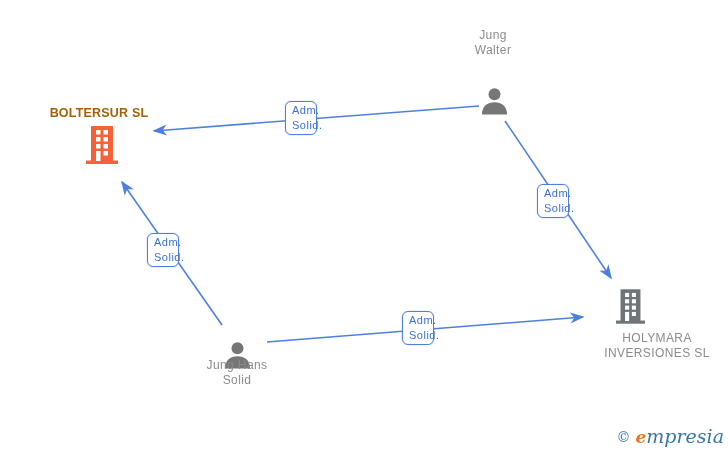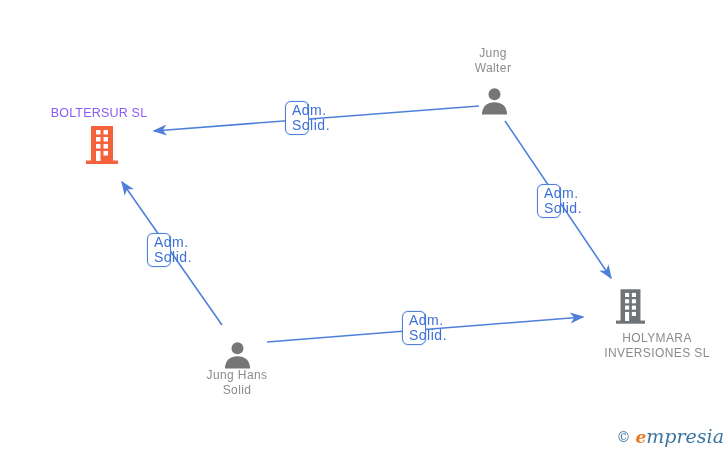--- a/index.html
+++ b/index.html
@@ -6,45 +6,45 @@
   .canvas{
     position:relative;
     width:728px;height:450px;
     background:#ffffff;
     overflow:hidden;
     font-family:"Liberation Sans","DejaVu Sans",sans-serif;
   }
   svg.edges{position:absolute;left:0;top:0;width:728px;height:450px;}
   .edge-label{
     position:absolute;
-    width:24px;height:34px;
+    width:32px;height:34px;
     background:#ffffff;
     border:1.5px solid #4e80db;
     border-radius:6px;
     box-sizing:border-box;
     padding:1px 0 0 6px;
     color:#3c70d6;
-    font-size:14px;
+    font-size:11px;
     line-height:15px;
     letter-spacing:0.5px;
     box-shadow:0 0 2px rgba(78,128,219,0.35);
   }
   .edge-label span{display:block;}
   .node-label{
     position:absolute;
     text-align:center;
     color:#8b8b8b;
     font-size:12px;
     line-height:15px;
     letter-spacing:0.4px;
   }
   .node-label span{display:block;}
   .node-label.focus{
-    color:#8b5cf6;
-    font-weight:normal;
+    color:#a16207;
+    font-weight:bold;
     font-size:12.5px;
     letter-spacing:0.2px;
   }
   .node-icon{position:absolute;}
   .logo{
     position:absolute;
     right:4px;bottom:3px;
     font-family:"DejaVu Serif","Liberation Serif",serif;
     font-style:italic;
     white-space:nowrap;
@@ -80,21 +80,21 @@
   </div>
   <div class="edge-label" style="left:147px;top:233px;">
     <span>Adm.</span>
     <span>Solid.</span>
   </div>
   <div class="edge-label" style="left:402px;top:311px;">
     <span>Adm.</span>
     <span>Solid.</span>
   </div>
 
-  <div class="node-label" style="left:433px;top:46px;width:120px;">
+  <div class="node-label" style="left:433px;top:28px;width:120px;">
     <span>Jung</span>
     <span>Walter</span>
   </div>
   <div class="node-icon" style="left:480px;top:87px;">
     <svg width="29" height="28" viewBox="0 0 30 28">
       <circle cx="15" cy="7" r="6.2" fill="#767676"></circle>
       <path d="M2,28 C2,19.5 7.5,15.3 15,15.3 C22.5,15.3 28,19.5 28,28 Z" fill="#767676"></path>
     </svg>
   </div>
 
@@ -134,21 +134,21 @@
     <span>HOLYMARA</span>
     <span>INVERSIONES SL</span>
   </div>
 
   <div class="node-icon" style="left:223px;top:341px;">
     <svg width="29" height="28" viewBox="0 0 30 28">
       <circle cx="15" cy="7" r="6.2" fill="#767676"></circle>
       <path d="M2,28 C2,19.5 7.5,15.3 15,15.3 C22.5,15.3 28,19.5 28,28 Z" fill="#767676"></path>
     </svg>
   </div>
-  <div class="node-label" style="left:177px;top:368px;width:120px;">
+  <div class="node-label" style="left:177px;top:358px;width:120px;">
     <span>Jung Hans</span>
     <span>Solid</span>
   </div>
 
   <div class="logo">
     <span class="copy">©</span>
     <span class="initial">e</span><span class="rest">mpresia</span>
   </div>
 
 </div>

